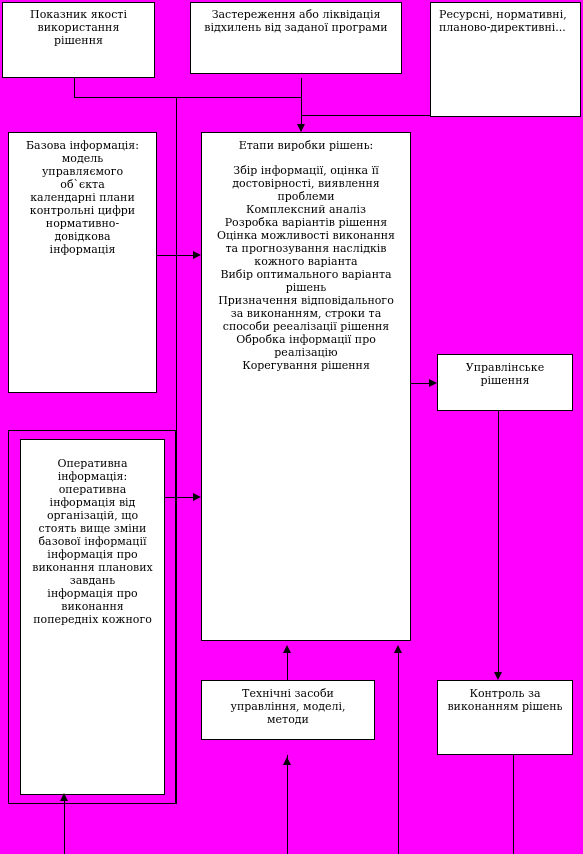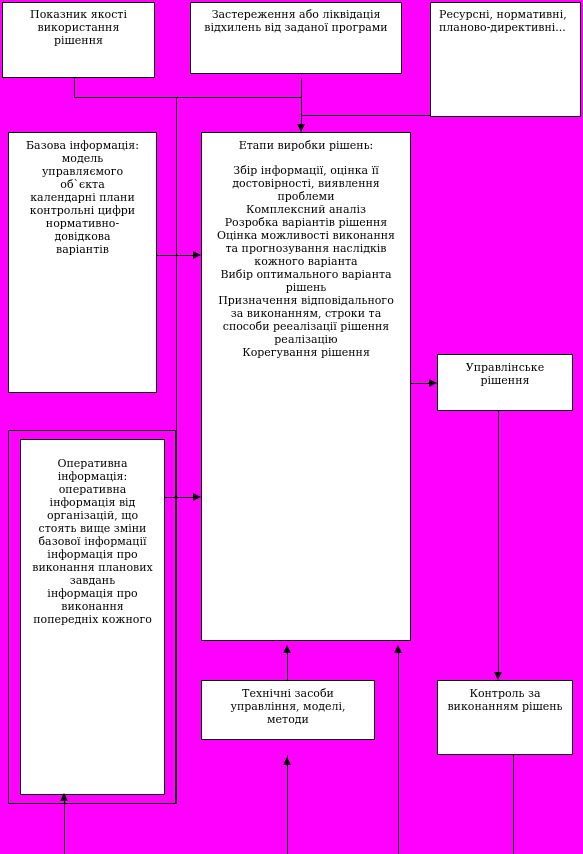--- a/index.html
+++ b/index.html
@@ -107,41 +107,42 @@
   <div class="box" style="left:8px; top:132px; width:149px; height:261px; display:flex; align-items:flex-start; justify-content:center; padding-top:7px;">
     <div>
       <span class="body-line">Базова інформація:</span>
       <span class="body-line">модель</span>
       <span class="body-line">управляємого</span>
       <span class="body-line">об`єкта</span>
       <span class="body-line">календарні плани</span>
       <span class="body-line">контрольні цифри</span>
       <span class="body-line">нормативно-</span>
       <span class="body-line">довідкова</span>
-      <span class="body-line">варіантів</span>
+      <span class="body-line">інформація</span>
     </div>
   </div>
 
   <div class="box" style="left:201px; top:132px; width:210px; height:509px; display:flex; align-items:flex-start; justify-content:center; padding-top:7px;">
     <div>
       <span class="title-line">Етапи виробки рішень:</span>
       <span class="gap"></span>
       <span class="body-line">Збір інформації, оцінка її</span>
       <span class="body-line">достовірності, виявлення</span>
       <span class="body-line">проблеми</span>
       <span class="body-line">Комплексний аналіз</span>
       <span class="body-line">Розробка варіантів рішення</span>
       <span class="body-line">Оцінка можливості виконання</span>
       <span class="body-line">та прогнозування наслідків</span>
       <span class="body-line">кожного варіанта</span>
       <span class="body-line">Вибір оптимального варіанта</span>
       <span class="body-line">рішень</span>
       <span class="body-line">Призначення відповідального</span>
       <span class="body-line">за виконанням, строки та</span>
       <span class="body-line">способи рееалізації рішення</span>
+      <span class="body-line">Обробка інформації про</span>
       <span class="body-line">реалізацію</span>
       <span class="body-line">Корегування рішення</span>
     </div>
   </div>
 
   <div class="outline-box" style="left:8px; top:430px; width:168px; height:374px;"></div>
 
   <div class="box" style="left:20px; top:439px; width:145px; height:356px; display:flex; align-items:flex-start; justify-content:center; padding-top:18px;">
     <div>
       <span class="body-line">Оперативна</span>

